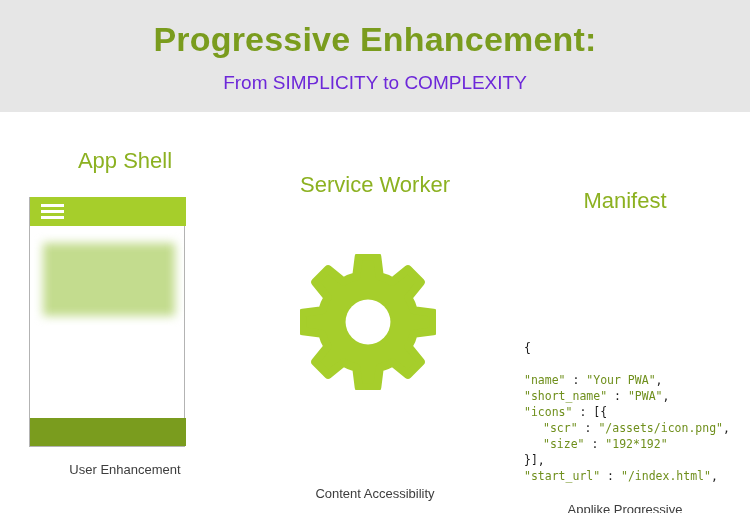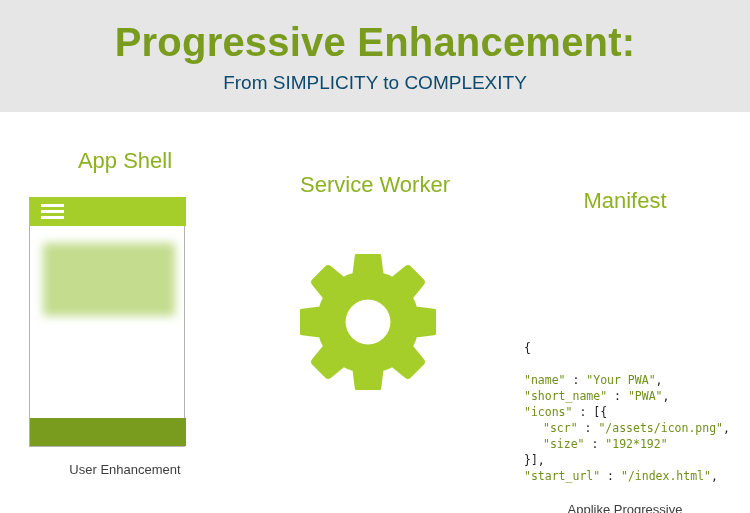--- a/index.html
+++ b/index.html
@@ -23,34 +23,34 @@
     width: 750px;
     height: 112px;
     background: #e6e6e6;
   }
   .deck-title {
     position: absolute;
     left: 0;
     top: 20px;
     width: 750px;
     text-align: center;
-    font-size: 40px;
+    font-size: 34px;
     font-weight: bold;
     color: #7a9c1e;
     letter-spacing: 0.2px;
   }
   .deck-subtitle {
     position: absolute;
     left: 0;
     top: 72px;
     width: 750px;
     text-align: center;
     font-size: 19px;
     font-weight: normal;
-    color: #0c4a6e;
+    color: #6d28d9;
   }
 
   
   .columns {
     position: absolute;
     left: 0;
     top: 112px;
     width: 750px;
     height: 401px;
   }
@@ -228,20 +228,21 @@
             L 11.2 20.7
             L 20.7 11.2
             L 32.0 20.3
             A 35 35 0 0 1 41.4 16.4
             Z" stroke="#a6ce2b" stroke-width="6" stroke-linejoin="round"></path>
         </g>
         <circle cx="50" cy="50" r="16.5" fill="#ffffff"></circle>
       </svg>
     </div>
 
+    <div class="col-caption">Content Accessibility</div>
   </div>
 
   <div class="column col-3">
     <div class="col-heading">Manifest</div>
 
     <div class="manifest-code">
       <span class="ln blank"></span>
       <span id="manifest-lines"><span class="ln"><span class="punc">{</span></span><span class="ln">&nbsp;</span><span class="ln"><span class="str">"name"</span><span class="punc"> : </span><span class="str">"Your PWA"</span><span class="punc">,</span></span><span class="ln"><span class="str">"short_name"</span><span class="punc"> : </span><span class="str">"PWA"</span><span class="punc">,</span></span><span class="ln"><span class="str">"icons"</span><span class="punc"> : [{</span></span><span class="ln indent"><span class="str">"scr"</span><span class="punc"> : </span><span class="str">"/assets/icon.png"</span><span class="punc">,</span></span><span class="ln indent"><span class="str">"size"</span><span class="punc"> : </span><span class="str">"192*192"</span></span><span class="ln"><span class="punc">}],</span></span><span class="ln"><span class="str">"start_url"</span><span class="punc"> : </span><span class="str">"/index.html"</span><span class="punc">,</span></span></span>
     </div>
 

